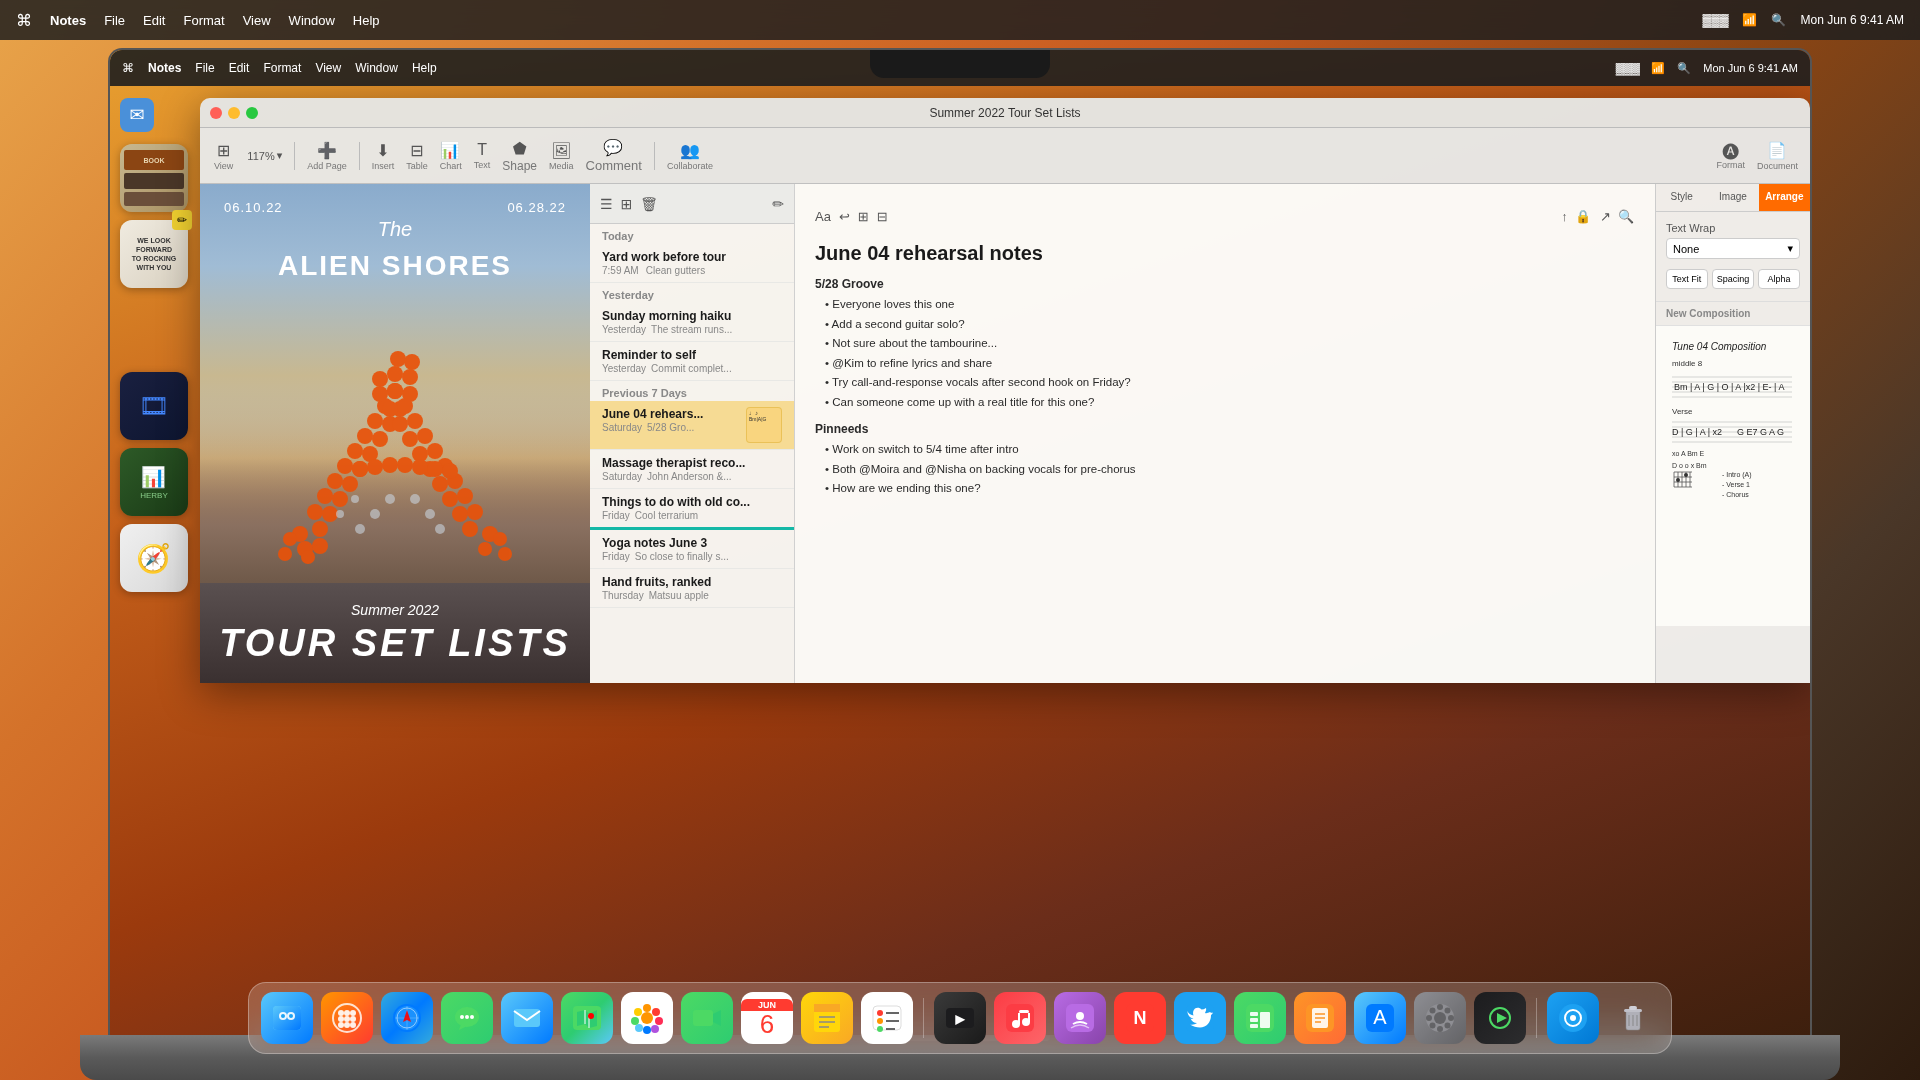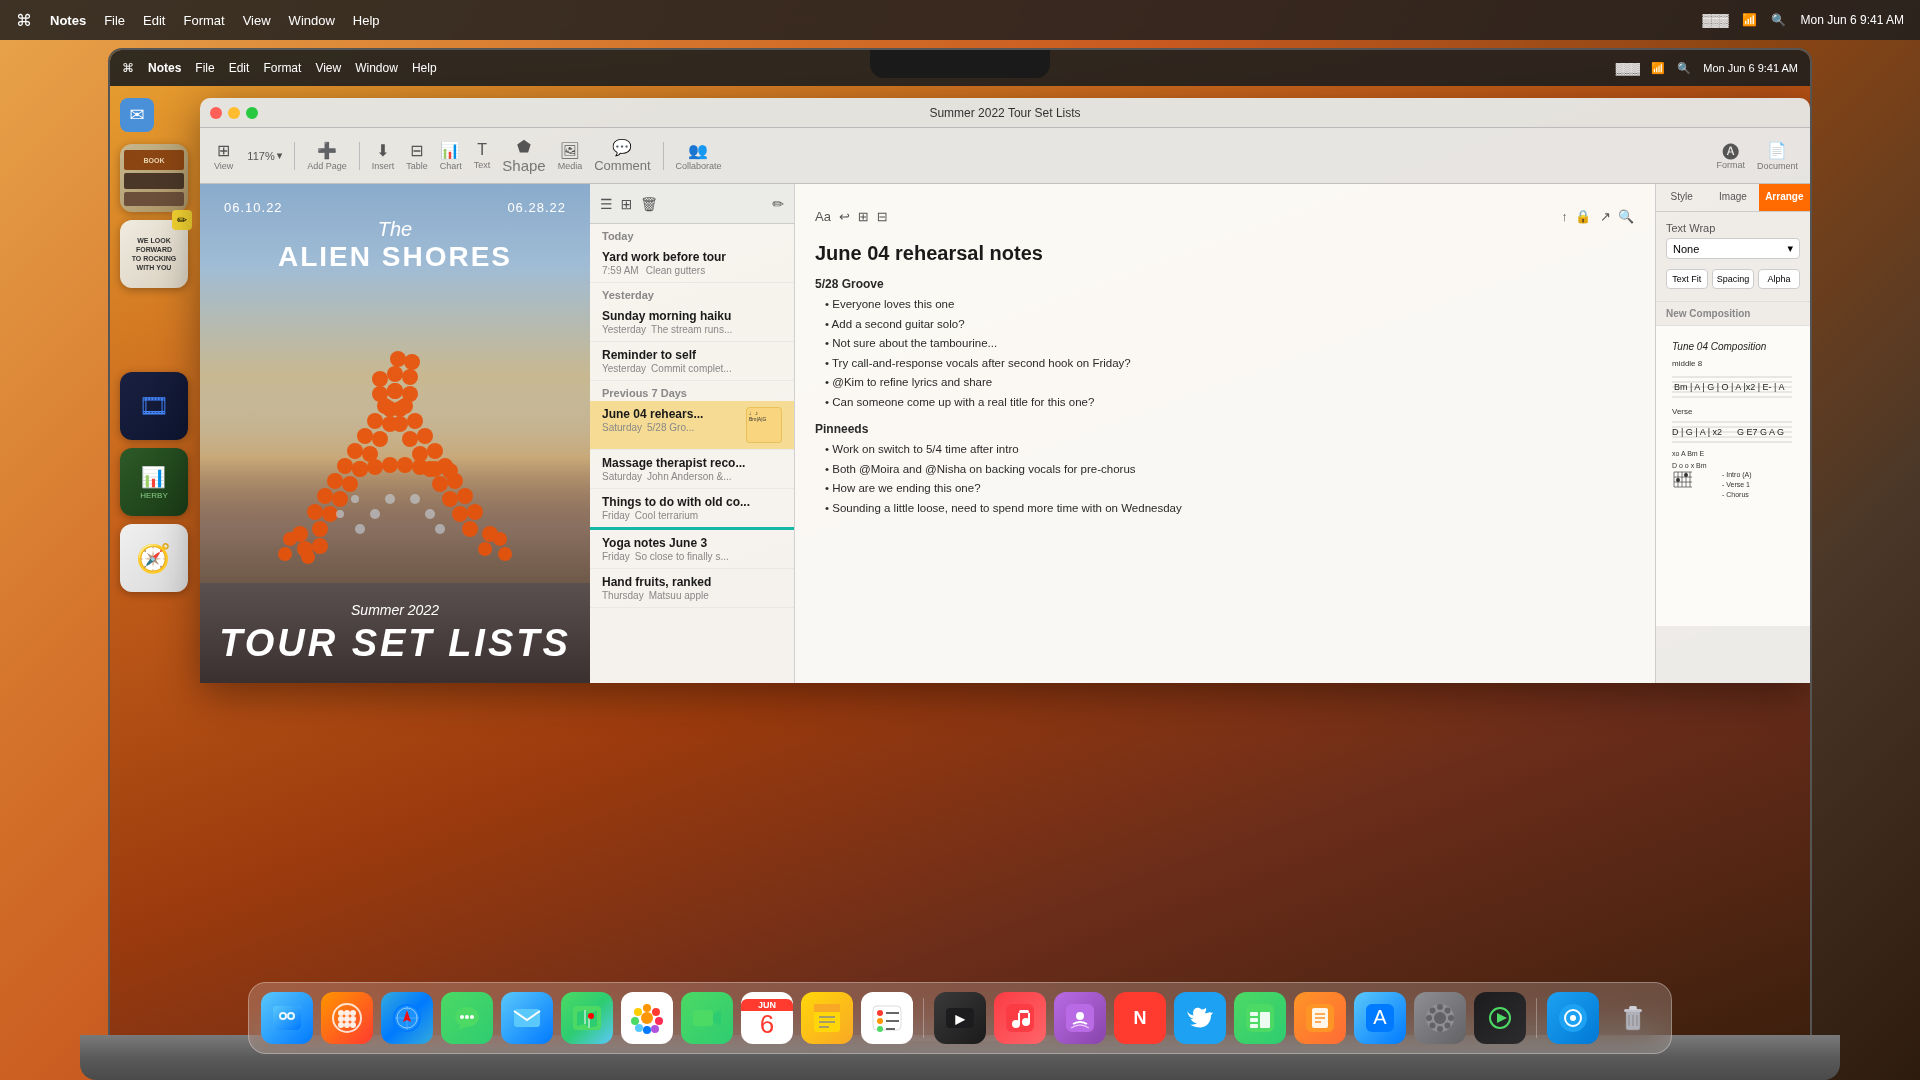--- a/index.html
+++ b/index.html
@@ -266,21 +266,21 @@
         <span style="font-size:9px;color:#777;">Chart</span>
       </div>
 
       <div style="display:flex;flex-direction:column;align-items:center;gap:1px;padding:4px 4px;cursor:pointer;">
         <span style="font-size:16px;color:#555;">T</span>
         <span style="font-size:9px;color:#777;">Text</span>
       </div>
 
       <div style="display:flex;flex-direction:column;align-items:center;gap:1px;padding:4px 4px;cursor:pointer;">
         <span style="font-size:16px;color:#555;">⬟</span>
-        <span style="font-size:15px;color:#777;">Shape</span>
+        <span style="font-size:12px;color:#777;">Shape</span>
       </div>
 
       <div style="display:flex;flex-direction:column;align-items:center;gap:1px;padding:4px 4px;cursor:pointer;">
         <span style="font-size:16px;color:#555;">🖼</span>
         <span style="font-size:9px;color:#777;">Media</span>
       </div>
 
       <div style="display:flex;flex-direction:column;align-items:center;gap:1px;padding:4px 4px;cursor:pointer;">
         <span style="font-size:16px;color:#555;">💬</span>
         <span style="font-size:13px;color:#777;">Comment</span>
@@ -313,21 +313,21 @@
         <div style="position:absolute;bottom:0;left:0;right:0;height:45%;background:linear-gradient(180deg,transparent 0%,#8a7060 30%,#6a5545 60%,#3a2a1a 100%);"></div>
 
         <div style="position:absolute;bottom:0;left:0;right:0;height:20%;background:linear-gradient(180deg,#5a5050 0%,#3a3030 100%);"></div>
 
         <div style="position:absolute;top:16px;left:0;right:0;display:flex;justify-content:space-between;padding:0 24px;color:white;font-size:13px;font-weight:400;letter-spacing:1px;z-index:5;">
           <span>06.10.22</span>
           <span>06.28.22</span>
         </div>
 
         <div style="position:absolute;top:34px;left:0;right:0;text-align:center;color:white;z-index:5;">
-          <div style="font-size:20px;font-style:italic;font-weight:300;margin-bottom:0;">The</div>
+          <div style="font-size:20px;font-style:italic;font-weight:300;margin-bottom:9px;">The</div>
           <div style="font-size:28px;font-weight:700;letter-spacing:2px;">ALIEN SHORES</div>
         </div>
 
         <div style="position:absolute;top:90px;left:50%;transform:translateX(-50%);width:310px;height:300px;z-index:4;">
           <svg viewBox="0 0 310 300" width="310" height="300">
 
             <g fill="#e8520a" opacity="0.92">
 
               <circle cx="60" cy="260" r="8"></circle>
               <circle cx="80" cy="255" r="8"></circle>
@@ -519,31 +519,30 @@
           </div>
         </div>
 
         <div style="font-size:20px;font-weight:700;color:#1a1a1a;margin-bottom:12px;">June 04 rehearsal notes</div>
 
         <div style="font-size:12px;font-weight:700;color:#2a2a2a;margin-top:8px;margin-bottom:4px;">5/28 Groove</div>
         <div style="padding-left:10px;font-size:11.5px;color:#2a2a2a;line-height:1.7;">
           <div>• <span>Everyone loves this one</span></div>
           <div>• <span>Add a second guitar solo?</span></div>
           <div>• <span>Not sure about the tambourine...</span></div>
+          <div>• <span>@Kim to refine lyrics and share</span></div>
           <div>• <span>Try call-and-response vocals after second hook on Friday?</span></div>
-          <div>• <span>@Kim to refine lyrics and share</span></div>
           <div>• <span>Can someone come up with a real title for this one?</span></div>
         </div>
 
         <div style="font-size:12px;font-weight:700;color:#2a2a2a;margin-top:10px;margin-bottom:4px;">Pinneeds</div>
         <div style="padding-left:10px;font-size:11.5px;color:#2a2a2a;line-height:1.7;">
           <div>• <span>Work on switch to 5/4 time after intro</span></div>
           <div>• <span>Both @Moira and @Nisha on backing vocals for pre-chorus</span></div>
           <div>• <span>How are we ending this one?</span></div>
-          <div>• <span>Sounding a little loose, need to spend more time with on Wednesday</span></div>
         </div>
       </div>
 
       <div style="width:155px;flex-shrink:0;background:rgba(242,242,239,0.97);border-left:1px solid #ccc;overflow-y:auto;">
 
         <div style="display:flex;border-bottom:1px solid #ccc;">
           <div style="flex:1;padding:7px 4px;text-align:center;font-size:10px;color:#555;cursor:pointer;border-bottom:2px solid transparent;">Style</div>
           <div style="flex:1;padding:7px 4px;text-align:center;font-size:10px;color:#555;cursor:pointer;border-bottom:2px solid transparent;">Image</div>
           <div style="flex:1;padding:7px 4px;text-align:center;font-size:10px;color:white;cursor:pointer;background:#ff6b00;font-weight:600;">Arrange</div>
         </div>

